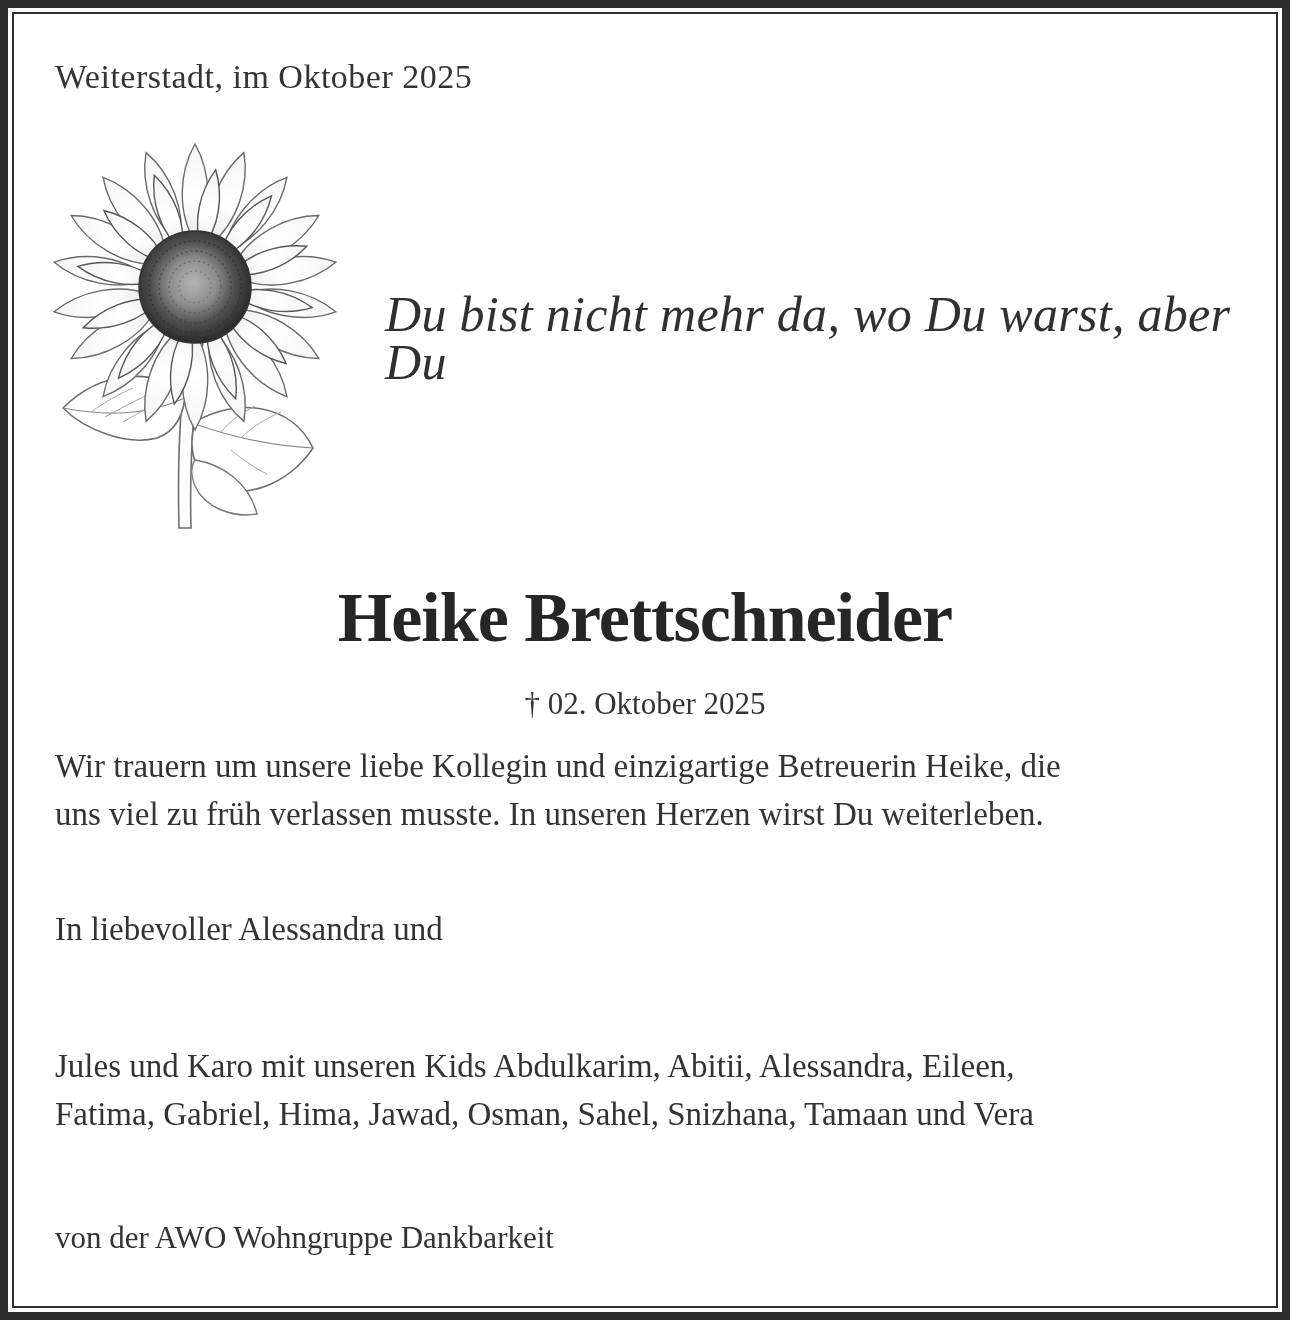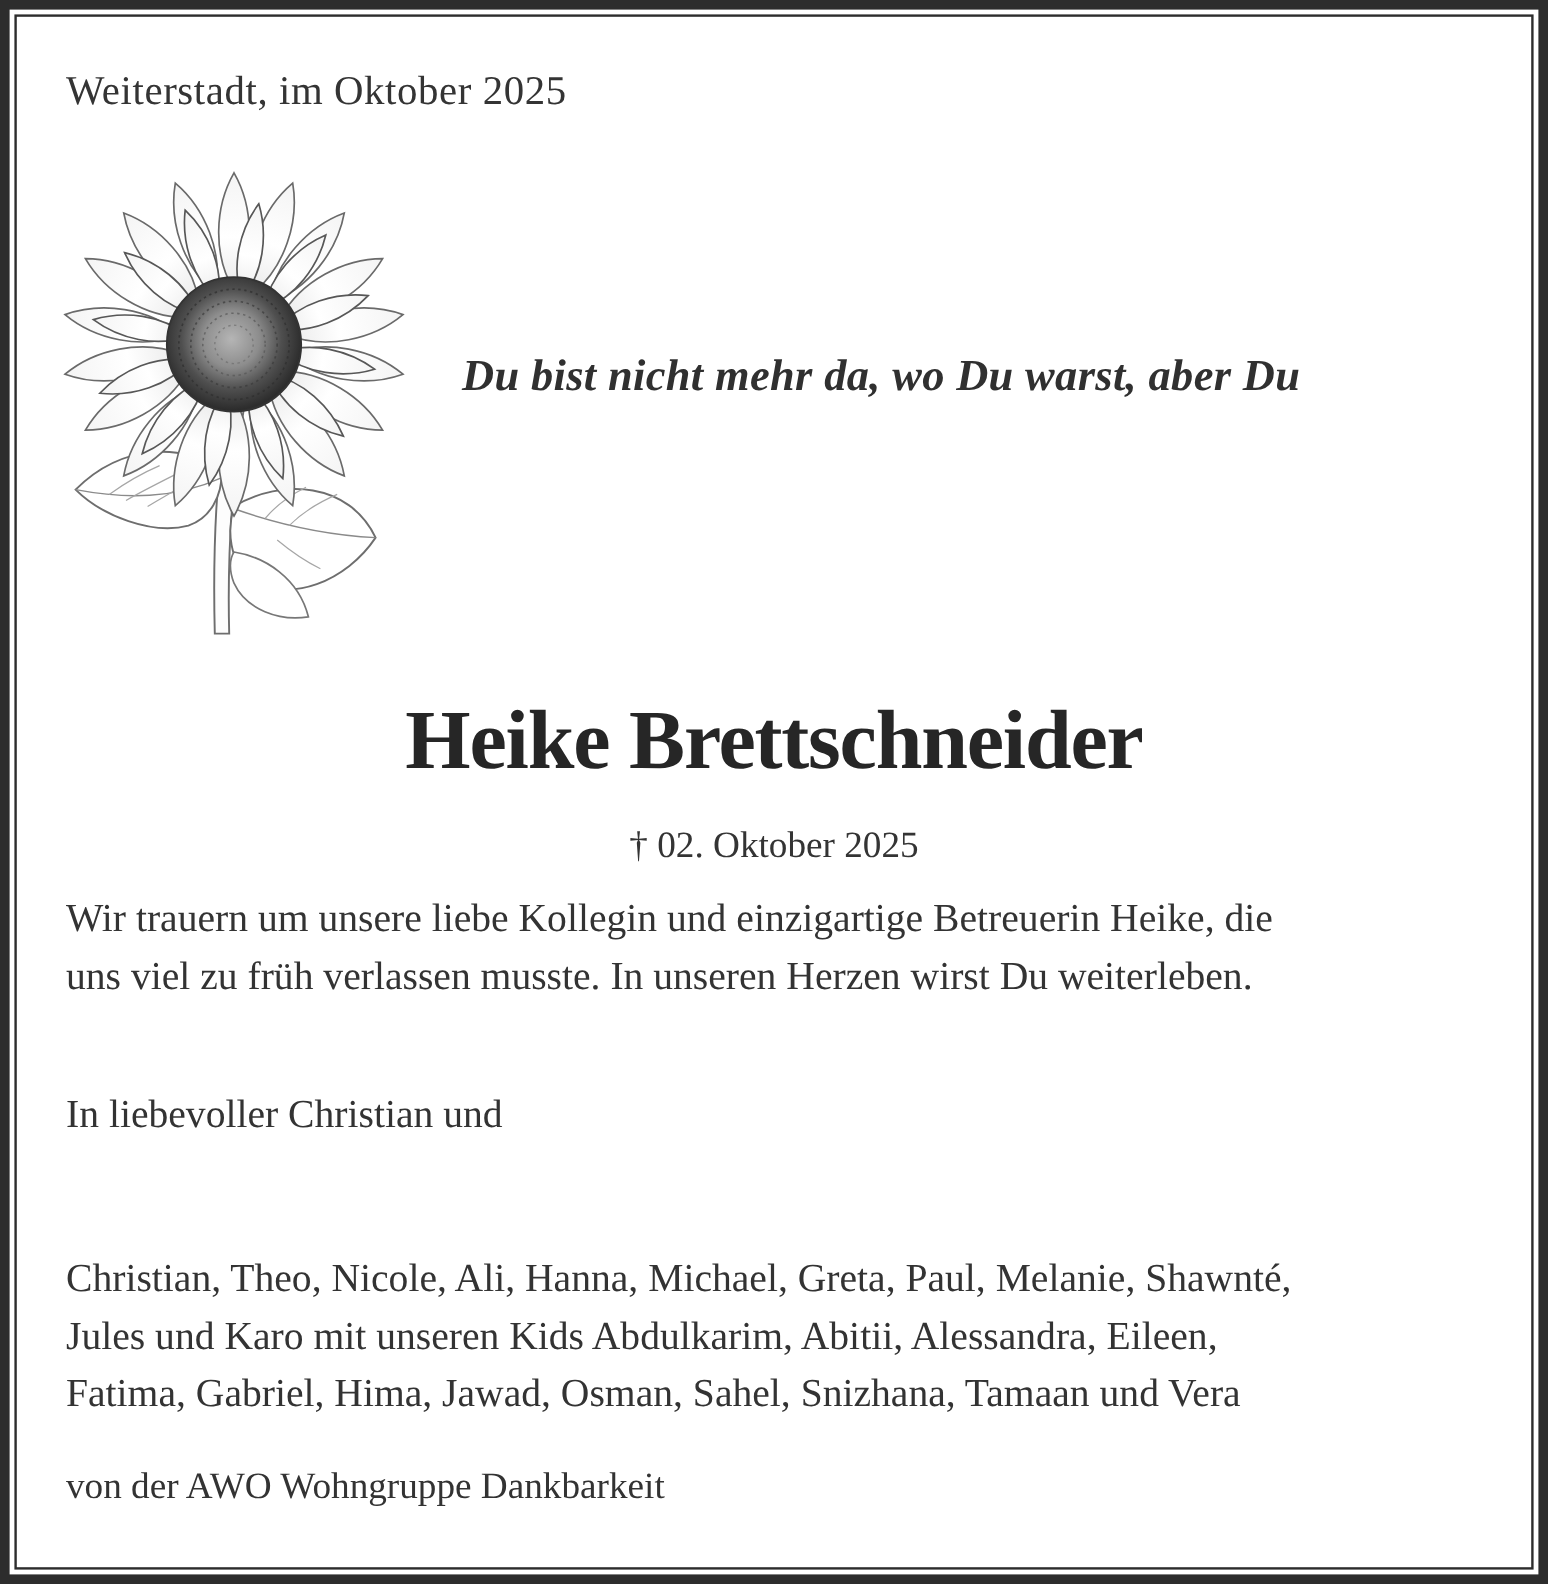--- a/index.html
+++ b/index.html
@@ -32,26 +32,25 @@
     color: #343434;
   }
   .flower {
     position: absolute;
     left: 37px; top: 122px;
     width: 330px; height: 400px;
   }
   .quote {
     position: absolute;
     left: 377px; top: 282px;
-    font-size: 37px;
+    font-size: 50px;
     font-style: italic;
     line-height: 48px;
     color: #303030;
     letter-spacing: 0.3px;
-    font-weight: bold;
   }
   .name {
     position: absolute;
     left: 0; right: 0; top: 570px;
     margin: 0;
     text-align: center;
     font-size: 70px;
     font-weight: bold;
     line-height: 1.15;
     color: #262626;
@@ -174,23 +173,22 @@
   <div class="dates">
     <span>† 02. Oktober 2025</span>
   </div>
 
   <div class="para obituary">
     <div>Wir trauern um unsere liebe Kollegin und einzigartige Betreuerin Heike, die</div>
     <div>uns viel zu früh verlassen musste. In unseren Herzen wirst Du weiterleben.</div>
   </div>
 
   <div class="para remembrance">
-    <div>In liebevoller Christian und</div>
+    <div>In liebevoller Alessandra und</div>
   </div>
 
   <div class="para mourners">
-    <div>Christian, Theo, Nicole, Ali, Hanna, Michael, Greta, Paul, Melanie, Shawnté,</div>
     <div>Jules und Karo mit unseren Kids Abdulkarim, Abitii, Alessandra, Eileen,</div>
     <div>Fatima, Gabriel, Hima, Jawad, Osman, Sahel, Snizhana, Tamaan und Vera</div>
   </div>
 
   <div class="credit">von der AWO Wohngruppe Dankbarkeit</div>
 </div>
 
 </body></html>

